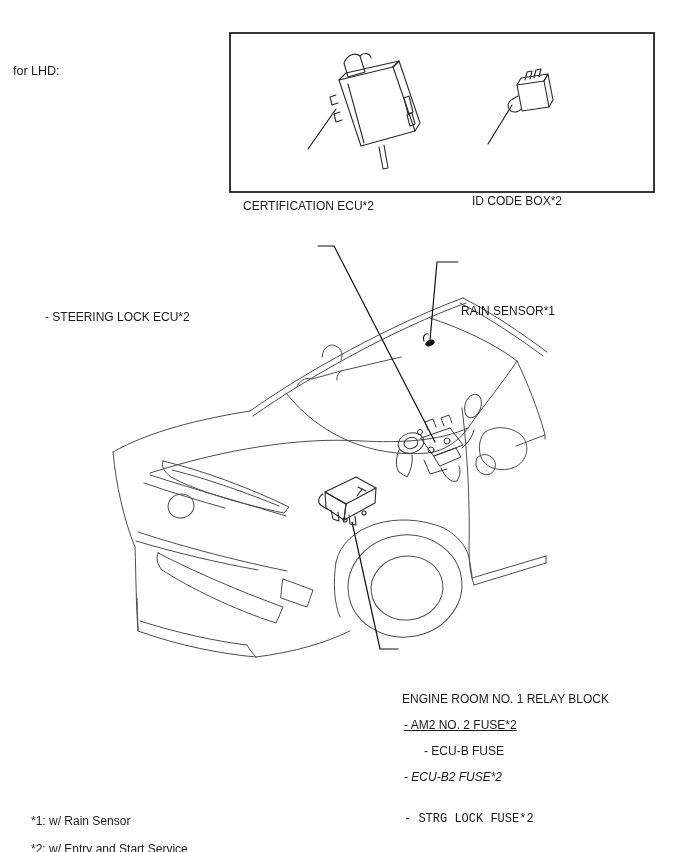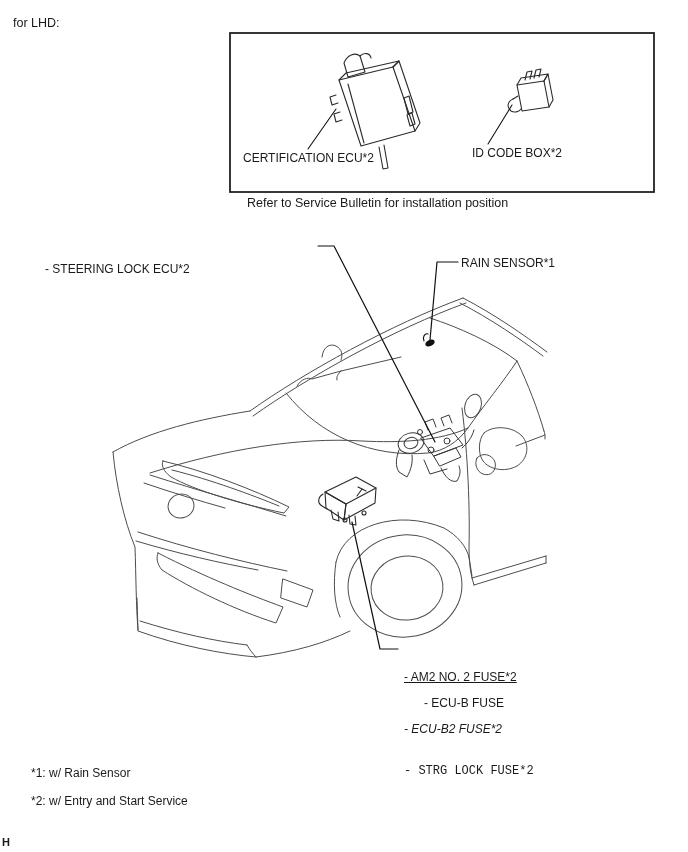--- a/index.html
+++ b/index.html
@@ -11,20 +11,21 @@
     color:#1a1a1a;
     overflow:hidden;
   }
   .art{position:absolute;left:0;top:0;}
   .label{
     position:absolute;
     font-size:12px;
     line-height:14px;
     white-space:nowrap;
     color:#1a1a1a;
+    margin-top:48px;
   }
   .lbl-13{font-size:12.5px;}
   .page-marker{font-size:11px;font-weight:bold;}
 </style>
 </head>
 <body>
 
 <div class="page">
 
   <svg class="art" width="688" height="852" viewBox="0 0 688 852">
@@ -167,26 +168,26 @@
       <path d="M352,522 L380,649 L398,649"></path>
     </g>
   </svg>
 
   <div class="label lbl-13" style="left:13px;top:16px;">for LHD:</div>
 
   <div class="label" style="left:243px;top:151px;">CERTIFICATION ECU*2</div>
 
   <div class="label" style="left:472px;top:146px;">ID CODE BOX*2</div>
 
-  <div class="label lbl-13" style="left:247px;top:196px;">Refer to Service Bulletin for installation position</div>
 
   <div class="label" style="left:45px;top:262px;">- STEERING LOCK ECU*2</div>
 
   <div class="label" style="left:461px;top:256px;">RAIN SENSOR*1</div>
 
+  <div class="label" style="left:402px;top:644px;">ENGINE ROOM NO. 1 RELAY BLOCK</div>
   <div class="label" style="left:404px;top:670px;text-decoration:underline;">- AM2 NO. 2 FUSE*2</div>
   <div class="label" style="left:424px;top:696px;text-align:right;">- ECU-B FUSE</div>
   <div class="label" style="left:404px;top:722px;font-style:italic;">- ECU-B2 FUSE*2</div>
   <div class="label" style="left:404px;top:764px;font-family:Liberation Mono, monospace;">- STRG LOCK FUSE*2</div>
 
   <div class="label" style="left:31px;top:766px;">*1: w/ Rain Sensor</div>
   <div class="label" style="left:31px;top:794px;">*2: w/ Entry and Start Service</div>
 
   <div class="label page-marker" style="left:2px;top:835px;">H</div>
 

